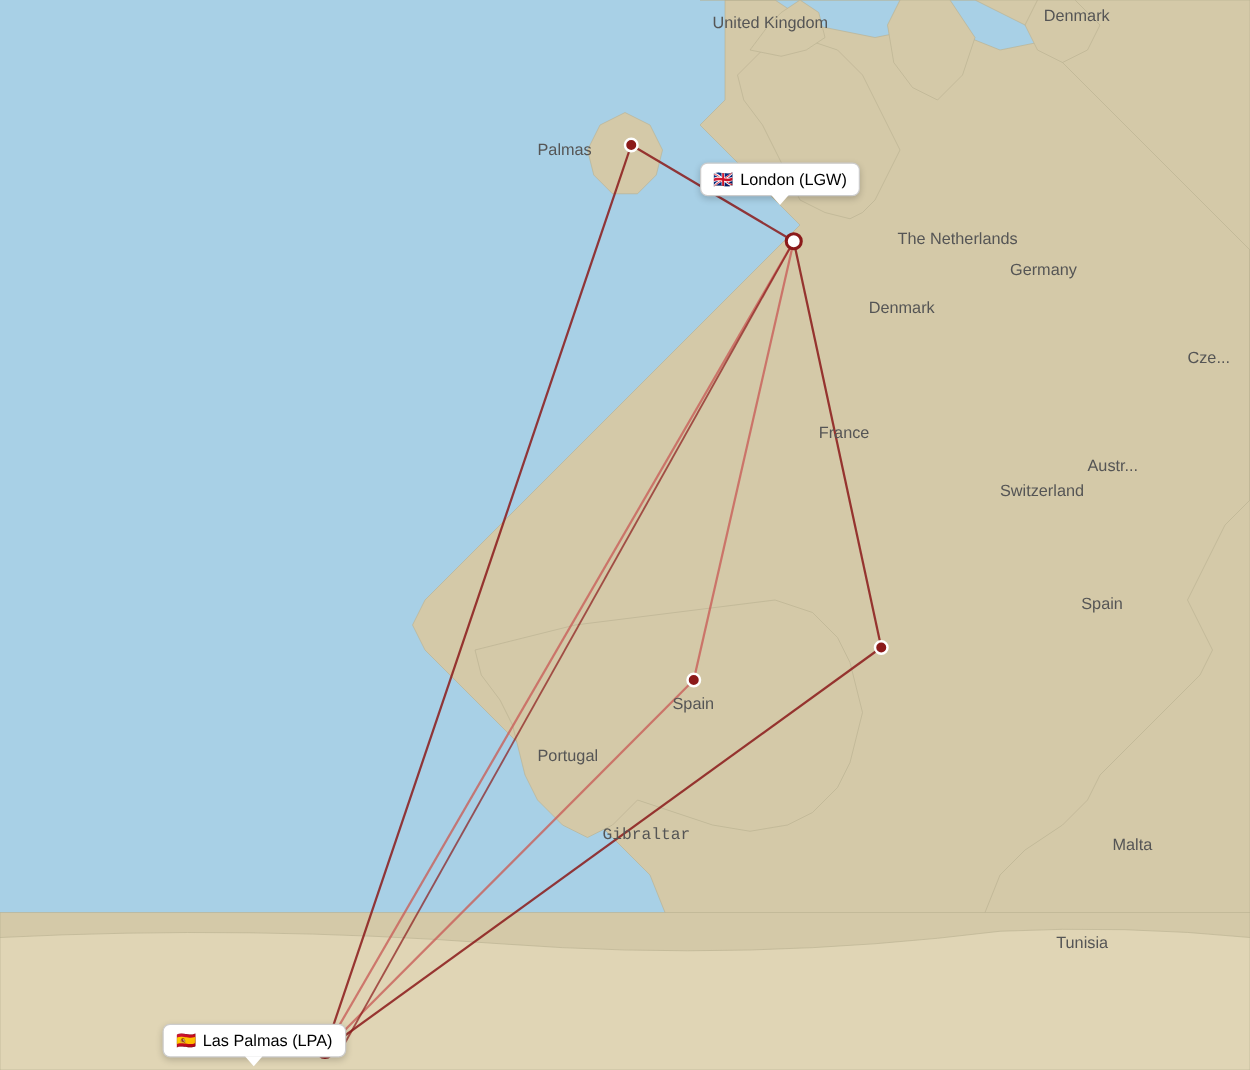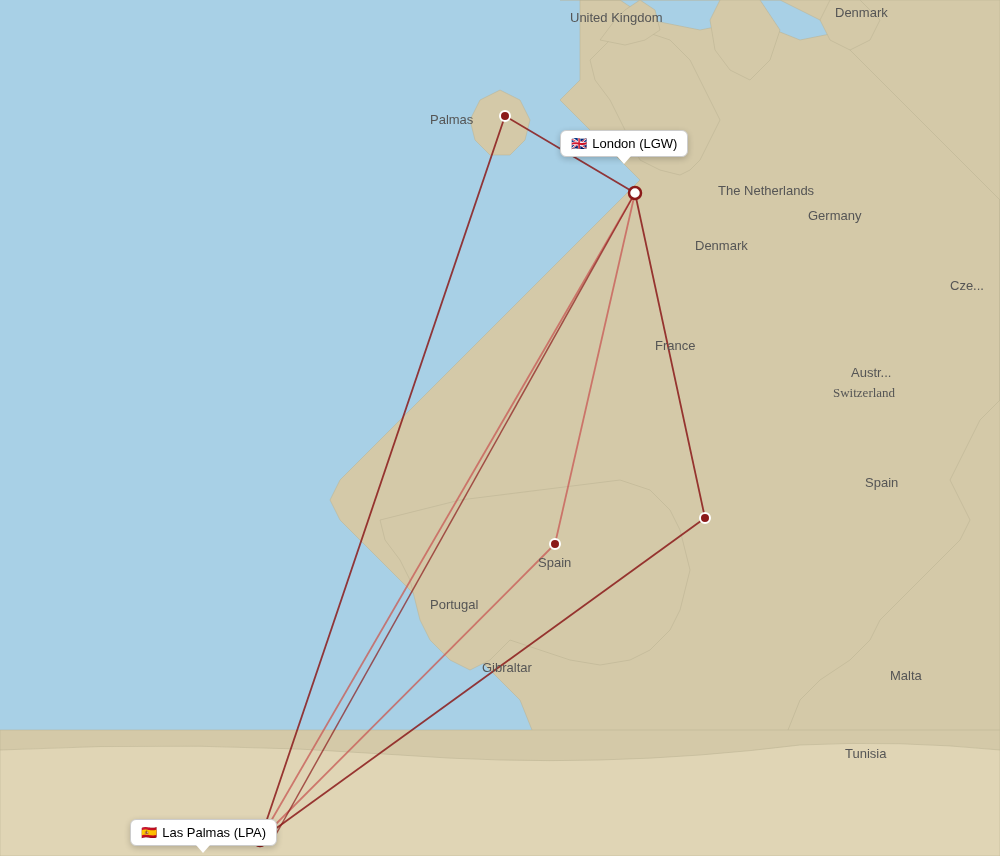--- a/index.html
+++ b/index.html
@@ -126,27 +126,27 @@
   </svg>
 
   <div class="country-label" style="top:10px; left:570px;">
     <span>United Kingdom</span>
   </div>
   <div class="country-label" style="top:112px; left:430px;">Palmas</div>
   <div class="country-label" style="top:183px; left:718px;">The Netherlands</div>
   <div class="country-label" style="top:238px; left:695px;">Denmark</div>
   <div class="country-label" style="top:208px; left:808px;">Germany</div>
   <div class="country-label" style="top:338px; left:655px;">France</div>
-  <div class="country-label" style="top:385px; left:833px;font-family:Liberation Serif, serif;">Switzerland</div>
-  <div class="country-label" style="top:365px; left:851px;">Austr...</div>
+  <div class="country-label" style="top:385px; left:800px;">Switzerland</div>
+  <div class="country-label" style="top:365px; left:870px;">Austr...</div>
   <div class="country-label" style="top:475px; left:865px;">Spain</div>
   <div class="country-label" style="top:278px; left:950px;">Cze...</div>
   <div class="country-label" style="top:597px; left:430px;">Portugal</div>
   <div class="country-label" style="top:555px; left:538px;">Spain</div>
-  <div class="country-label" style="top:660px; left:482px;">Gibraltar</div>
+  <div class="country-label" style="top:660px; left:482px;font-family:Liberation Mono, monospace;">Gibraltar</div>
   <div class="country-label" style="top:668px; left:890px;">Malta</div>
   <div class="country-label" style="top:746px; left:845px;">Tunisia</div>
   <div class="country-label" style="top:5px; left:835px;">Denmark</div>
 
   <div class="airport-label airport-label-lgw">
     <span>🇬🇧</span>
     <span>London (LGW)</span>
   </div>
 
   <div class="airport-label airport-label-lpa">

